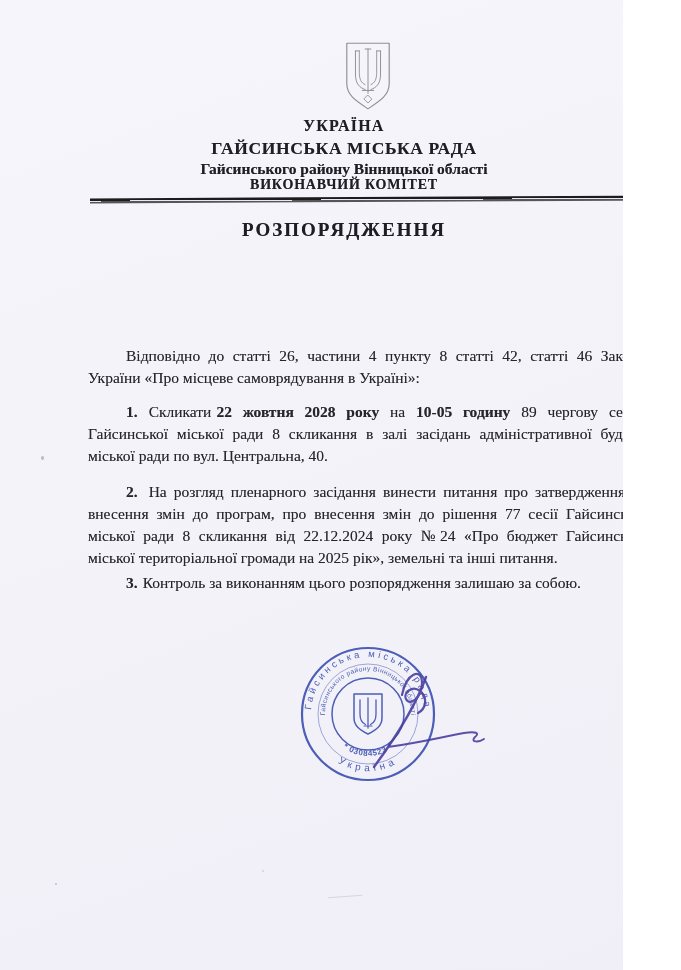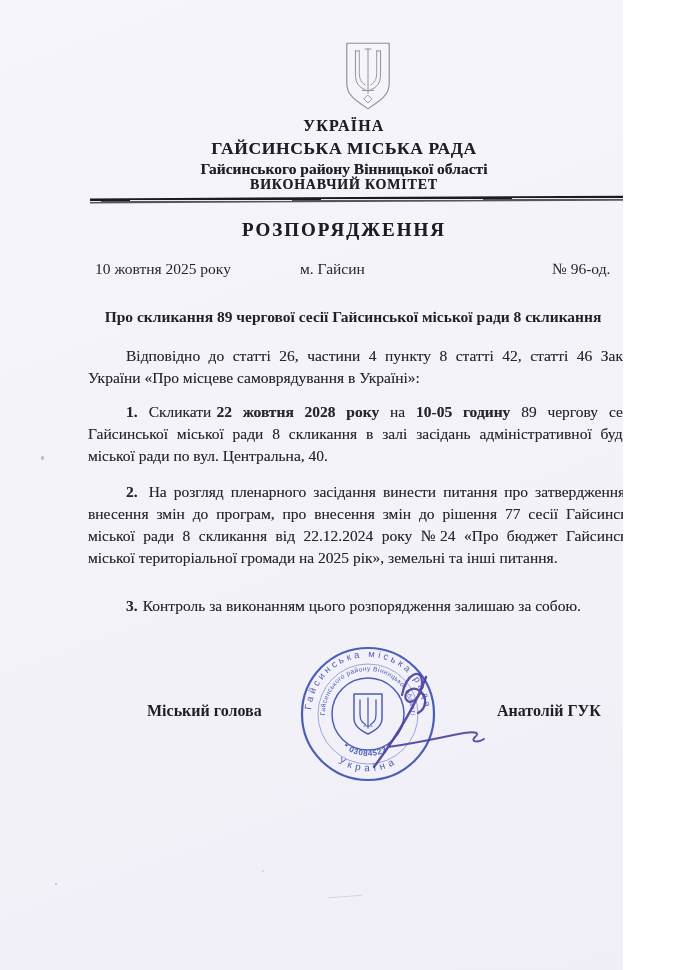--- a/index.html
+++ b/index.html
@@ -28,21 +28,21 @@
   .meta-place{position:absolute;left:212px;}
   .meta-number{position:absolute;left:464px;}
   .subject{position:absolute;left:74px;top:308px;width:558px;text-align:center;
            font-size:15.5px;font-weight:bold;color:#1f1f24;}
   .para{position:absolute;left:88px;width:558px;margin:0;font-size:15.5px;line-height:22px;
         text-align:justify;text-align-last:left;text-indent:38px;
         text-shadow:0 0 .35px rgba(40,40,46,.45);}
   .intro{top:345px;}
   .item1{top:401px;}
   .item2{top:481px;}
-  .item3{top:595px;text-align:right;}
+  .item3{top:572px;text-align:right;}
   .b{font-weight:bold;}
   .num{font-weight:bold;margin-right:11px;}
   .sp{margin-left:5px;}
   .sig-row{position:absolute;left:88px;top:702px;width:558px;height:22px;
            font-size:16px;font-weight:bold;color:#1e1e23;}
   .sig-pos{position:absolute;left:59px;}
   .sig-name{position:absolute;left:409px;}
   .emblem{position:absolute;left:341px;top:41px;}
   .stamp{position:absolute;left:298px;top:644px;opacity:.92;}
   .signature{position:absolute;left:330px;top:655px;}
@@ -68,40 +68,30 @@
     <path d="M28 56 L32 60 L28 64 L24 60 Z" stroke-width="0.9"></path>
   </svg>
 
   <div class="hdr hdr-country">УКРАЇНА</div>
   <div class="hdr hdr-council">ГАЙСИНСЬКА МІСЬКА РАДА</div>
   <div class="hdr hdr-district">Гайсинського району Вінницької області</div>
   <div class="hdr hdr-committee">ВИКОНАВЧИЙ КОМІТЕТ</div>
   <div class="rule"></div>
 
   <div class="doc-title">РОЗПОРЯДЖЕННЯ</div>
-  <div class="meta-row">
-    <span class="meta-date">10 жовтня 2025 року</span>
-    <span class="meta-place">м. Гайсин</span>
-    <span class="meta-number">№ 96-од.</span>
-  </div>
 
-  <div class="subject">Про скликання 89 чергової сесії Гайсинської міської ради 8 скликання</div>
 
   <p class="para intro">Відповідно до статті 26, частини 4 пункту 8 статті 42, статті 46 Закону України «Про місцеве самоврядування в Україні»:</p>
 
   <p class="para item1"><span class="num">1.</span><span>Скликати</span><span class="b sp">22 жовтня 2028 року</span> <span>на</span> <span class="b">10-05 годину</span> <span>89 чергову сесію Гайсинської міської ради 8 скликання в залі засідань адміністративної будівлі міської ради по вул. Центральна, 40.</span></p>
 
   <p class="para item2"><span class="num">2.</span><span>На розгляд пленарного засідання винести питання про затвердження та внесення змін до програм, про внесення змін до рішення 77 сесії Гайсинської міської ради 8 скликання від 22.12.2024 року №24 «Про бюджет Гайсинської міської територіальної громади на 2025 рік», земельні та інші питання.</span></p>
 
   <p class="para item3"><span class="num" style="margin-right:5px;">3.</span><span>Контроль за виконанням цього розпорядження залишаю за собою.</span></p>
 
-  <div class="sig-row">
-    <span class="sig-pos">Міський голова</span>
-    <span class="sig-name">Анатолій ГУК</span>
-  </div>
 
   <svg class="stamp" width="140" height="140" viewBox="0 0 140 140">
     <defs>
       <path id="arcOuterTop" d="M 15.8 87.6 A 57 57 0 1 1 124.2 87.6" fill="none"></path>
       <path id="arcOuterBottom" d="M 26.3 106.7 A 57 57 0 0 0 113.7 106.7" fill="none"></path>
       <path id="arcInnerTop" d="M 27.7 77.5 A 43 43 0 1 1 112.3 77.5" fill="none"></path>
       <path id="arcInnerBottom" d="M 42 101.2 A 42 42 0 0 0 98 101.2" fill="none"></path>
     </defs>
     <g stroke="#3f52b2" fill="none">
       <circle cx="70" cy="70" r="66" stroke-width="2.2"></circle>

